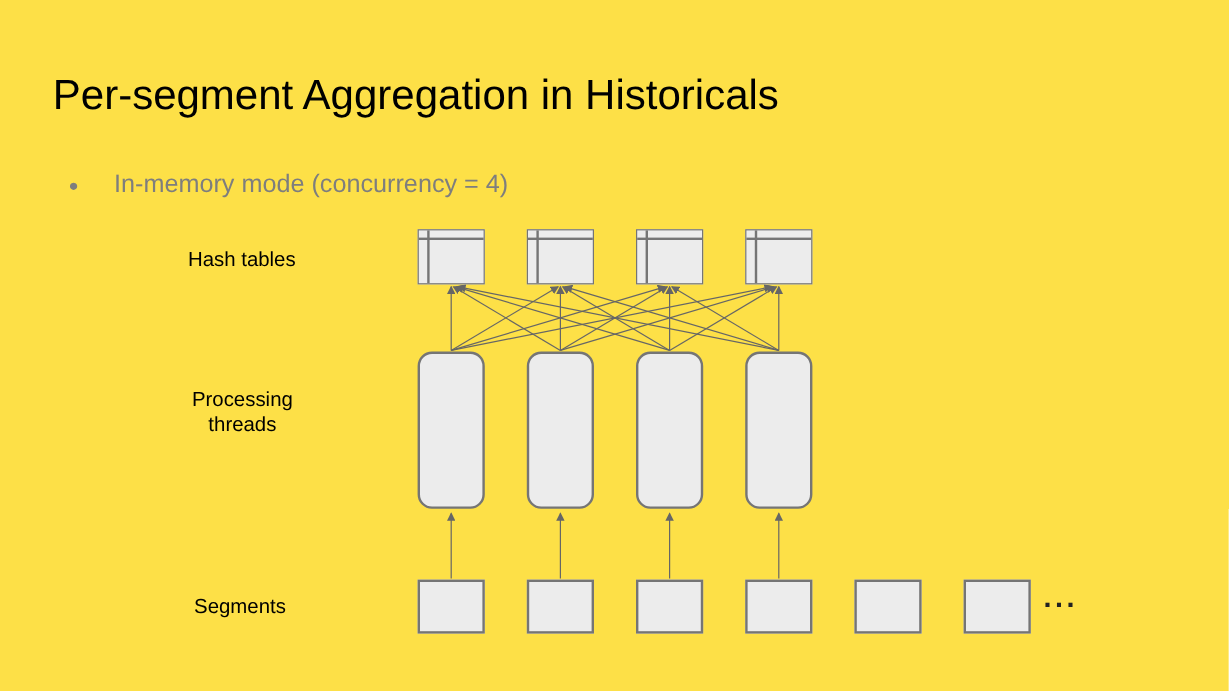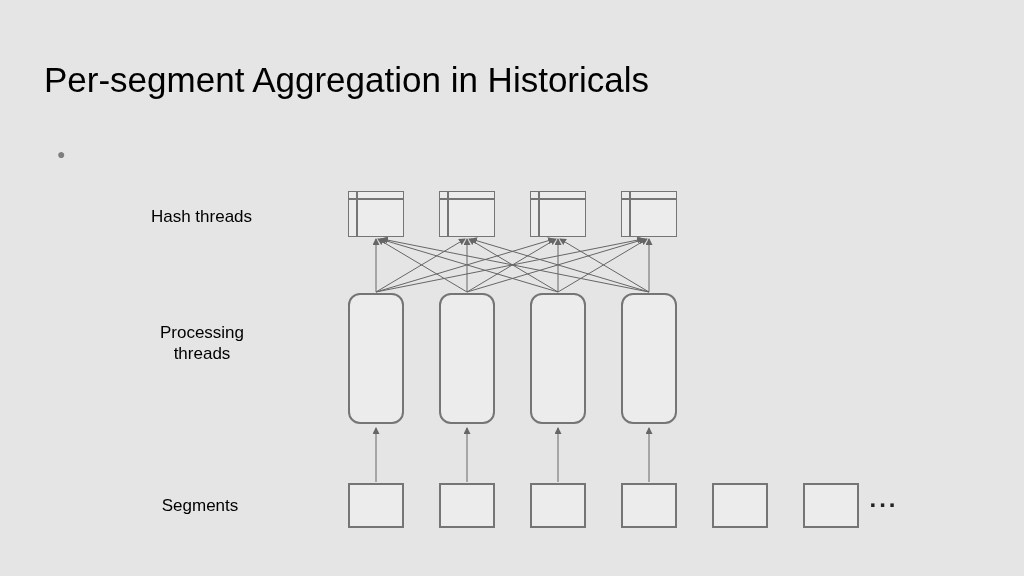--- a/index.html
+++ b/index.html
@@ -1,20 +1,20 @@
 <!DOCTYPE html>
 <html><head>
 <meta charset="utf-8">
 <style>
   html, body { margin: 0; padding: 0; background: #ffffff; }
   .slide {
     position: relative;
     width: 1024px;
     height: 576px;
-    background: #e5e5e5;
+    background: #fde047;
     overflow: hidden;
     font-family: "Liberation Sans", sans-serif;
   }
   .title {
     position: absolute;
     left: 44px;
     top: 60px;
     font-size: 35px;
     font-weight: 400;
     color: #000000;
@@ -90,24 +90,25 @@
 </style>
 </head>
 <body>
 
 <div class="slide">
 
   <div class="title">Per-segment Aggregation in Historicals</div>
 
   <div class="bullet-row">
     <span class="bullet-dot">●</span>
+    <span class="bullet-text">In-memory mode (concurrency = 4)</span>
   </div>
 
   <div class="diagram" id="diagram">
-    <div class="row-label label-hash">Hash threads</div>
+    <div class="row-label label-hash">Hash tables</div>
     <div class="row-label label-threads">Processing threads</div>
     <div class="row-label label-segments">Segments</div>
 
     <svg id="arrows" width="1024" height="576">
       <defs>
         <marker id="arrowhead" viewBox="0 0 10 10" refX="8.5" refY="5" markerWidth="7" markerHeight="7" orient="auto">
           <path d="M 0 0 L 10 5 L 0 10 z" fill="#666666"></path>
         </marker>
       </defs>
     <line x1="376" y1="292" x2="376" y2="239" marker-end="url(#arrowhead)"></line>

